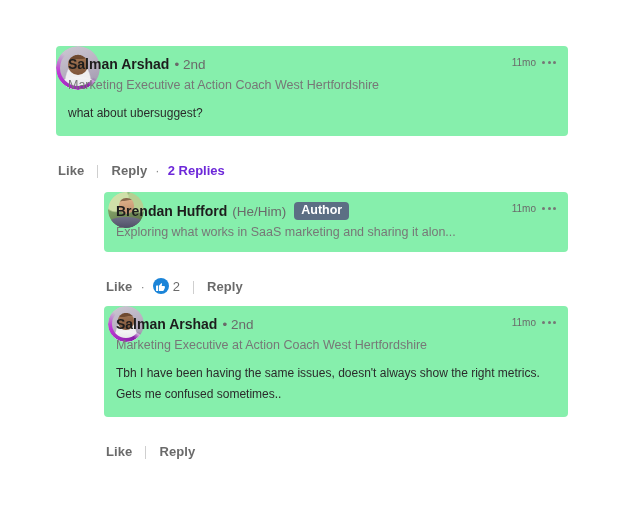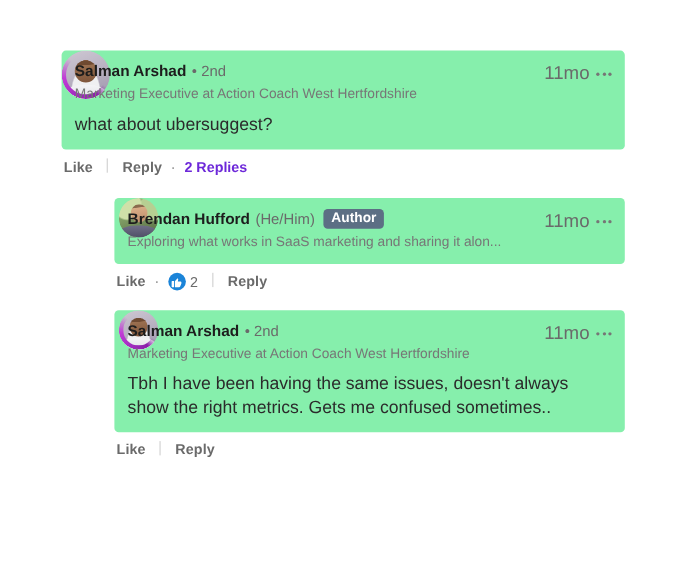--- a/index.html
+++ b/index.html
@@ -184,51 +184,51 @@
 
   .meta {
     position: absolute;
     top: 1px;
     right: 0;
     display: flex;
     align-items: center;
     gap: 6px;
   }
   .timestamp {
-    font-size: 17px;
+    font-size: 10px;
     color: #6a6a6a;
     white-space: nowrap;
   }
   .kebab {
     display: inline-flex;
     align-items: center;
     gap: 2.5px;
     padding: 2px 0;
   }
   .kebab i {
     width: 3px;
     height: 3px;
     border-radius: 50%;
     background: #767676;
     display: block;
   }
 
   .body-text {
-    font-size: 16px;
+    font-size: 12px;
     color: #2b2b2b;
     line-height: 21px;
     margin-top: 10px;
     white-space: pre-line;
   }
 
   
   .actions {
     display: flex;
-    align-items: flex-start;
-    margin-top: 8px;
+    align-items: flex-end;
+    margin-top: 20px;
     padding-left: 2px;
     height: 22px;
   }
   .act {
     font-size: 13px;
     font-weight: bold;
     color: #6a6a6a;
     letter-spacing: .1px;
   }
   .divider {

